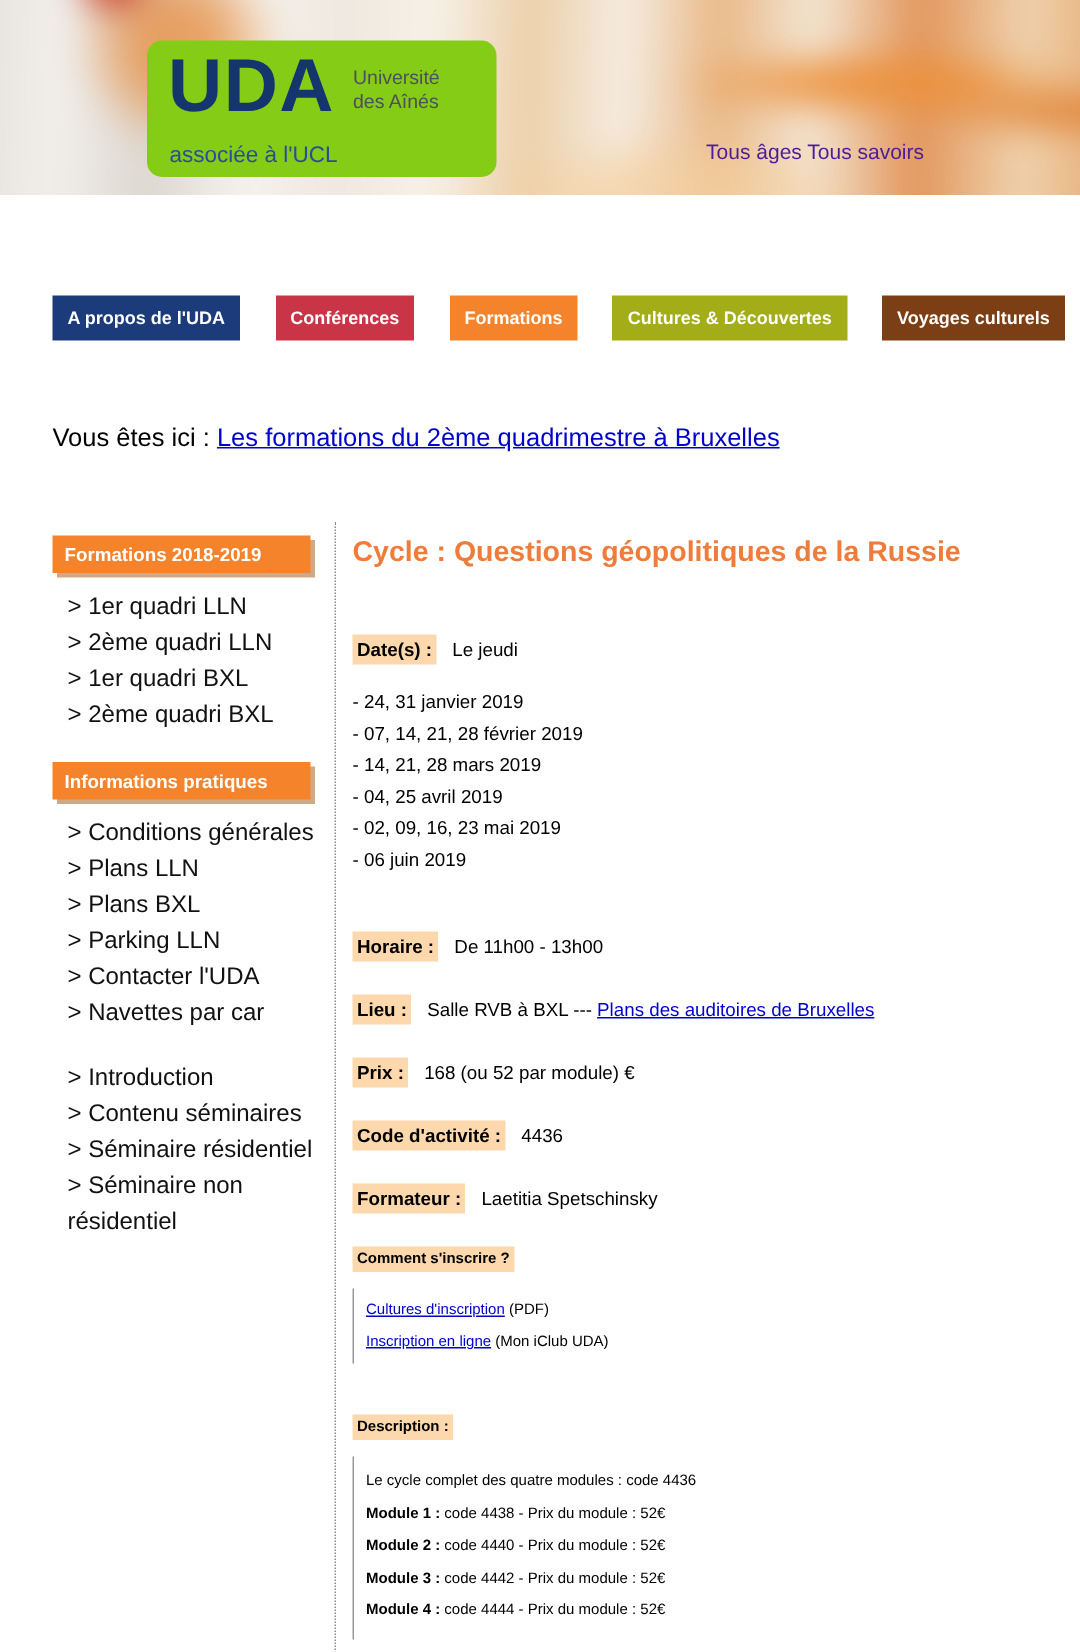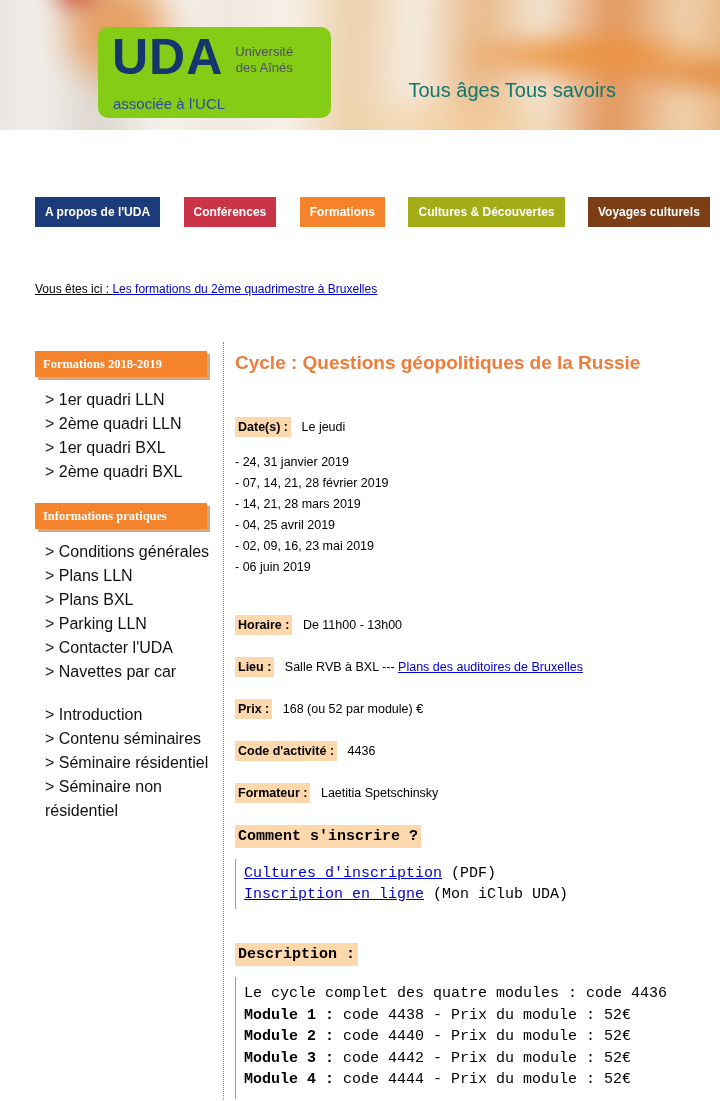--- a/index.html
+++ b/index.html
@@ -22,54 +22,54 @@
       radial-gradient(ellipse at 62% 85%, rgba(244,208,160,.7) 0 55px, rgba(244,208,160,0) 130px),
       linear-gradient(92deg,
         #e2ded8 0%, #f2efeb 9%, #dcd6cf 17%, #f5f2ed 25%, #efe8df 33%,
         #f7f1e8 41%, #eccfa8 49%, #f5ede2 57%, #e9b887 65%, #f3e6d4 73%,
         #e2955a 82%, #efd2ae 91%, #e5a469 100%);
   }
   .logo-box { position:absolute; left:98px; top:27px; width:233px; height:91px;
     background:#84cc16; border-radius:10px; z-index:2; cursor:pointer; }
   .logo-row { display:flex; padding:0 0 0 14px; }
   .logo-acronym { font-size:50px; font-weight:bold; color:#14356e; letter-spacing:1px; line-height:60px; }
-  .logo-name { margin:17px 0 0 12px; font-size:13px; color:#4d4f5e; line-height:16px;text-align:center; }
+  .logo-name { margin:17px 0 0 12px; font-size:13px; color:#4d4f5e; line-height:16px; }
   .logo-sub { position:absolute; left:15px; bottom:6px; font-size:15px; color:#2a4c9b; }
-  .tagline { position:absolute; right:104px; top:79px; z-index:2; font-size:20px; color:#0f766e; }
+  .tagline { position:absolute; right:104px; top:93px; z-index:2; font-size:14px; color:#4c1d95; }
 
   
   .nav { margin:67px 0 0 35px; white-space:nowrap; }
   .nav-btn { display:inline-block; margin-right:19px; padding:8px 10px; color:#fff;
     font-weight:bold; font-size:12px; cursor:pointer; }
   .bg-navy{background:#1c3b7b} .bg-red{background:#c93547} .bg-orange{background:#f5832b}
   .bg-olive{background:#a2ad17} .bg-brown{background:#7c3e14}
 
   
-  .breadcrumb { margin:55px 0 12px 35px; font-size:12px;text-decoration:underline; }
+  .breadcrumb { margin:55px 0 12px 35px; font-size:17px; }
   a.link, .link { color:#0000cc; text-decoration:underline; cursor:pointer; }
 
   
   .content { display:flex; align-items:stretch; margin-top:46px; }
   .sidebar { width:188px; margin-left:35px; flex:0 0 auto; padding-top:9px; }
   .sb-header { background:#f5832b; color:#fff; font-weight:bold; font-size:12.5px;
-    padding:6px 8px 5px; box-shadow:3px 3px 0 rgba(168,96,34,.55); margin:0 16px 11px 0; cursor:pointer;font-family:Liberation Serif, serif; }
+    padding:6px 8px 5px; box-shadow:3px 3px 0 rgba(168,96,34,.55); margin:0 16px 11px 0; cursor:pointer; }
   .sb-list { margin:0 0 19px; padding:0 0 0 10px; list-style:none; }
   .sb-list li { font-size:16px; line-height:24px; color:#111; cursor:pointer; }
 
   .main { flex:1 1 auto; border-left:1px dotted #8a8a8a; padding:0 8px 40px 11px; min-height:757px; }
   .main-title { font-size:19px; font-weight:bold; color:#ef7c3a; margin:10px 0 46px; }
 
   .field { font-size:12.5px; margin:0 0 28px; }
   .label { background:#fcd8ac; font-weight:bold; padding:3px 3px; }
   .value { margin-left:7px; }
   .dates-block { margin-bottom:40px; }
   .dates-line { font-size:12.5px; margin-bottom:18px; }
   .date-list { font-size:12.5px; line-height:21px; }
 
-  .section { margin-bottom:37px; font-size:15px;font-family:Liberation Mono, monospace; }
+  .section { margin-bottom:37px; font-size:10px; }
   .box { border-left:1px solid #999; padding:4px 0 4px 8px; margin-top:14px; line-height:21px; }
   .box .row { line-height:21px; }
   .desc-box { border-left:1px solid #999; padding:6px 0 8px 8px; margin-top:14px; line-height:21.5px; }
   .bold { font-weight:bold; }
 </style>
 </head>
 <body>
 
 <div class="hero">
   <div class="hero-bg"></div>

